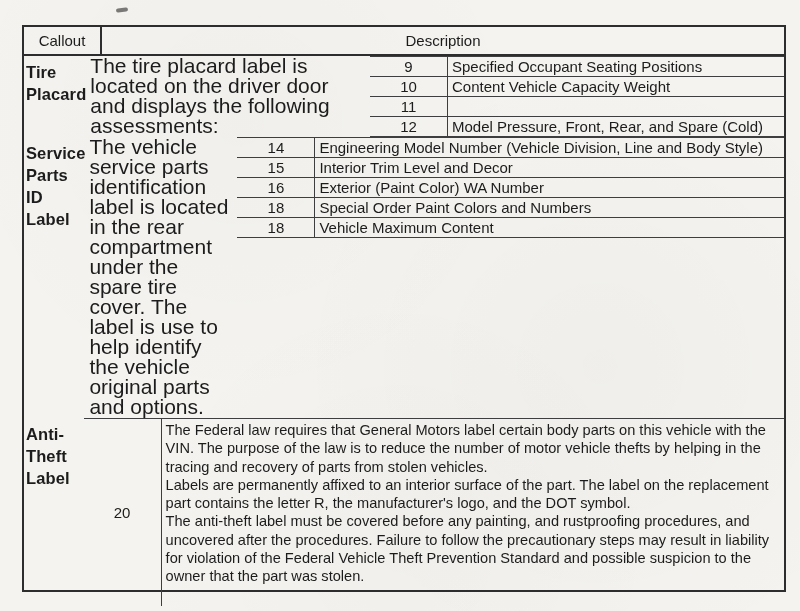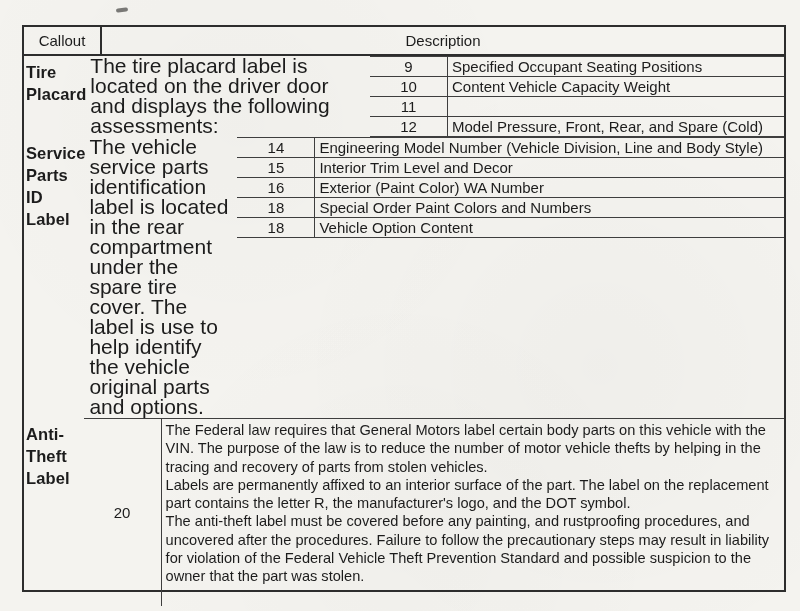--- a/index.html
+++ b/index.html
@@ -135,21 +135,21 @@
   </div>
 
 
   <div class="row">
     <div class="cell callout-cell">18</div>
     <div class="cell desc-cell">Special Order Paint Colors and Numbers</div>
   </div>
 
   <div class="row">
     <div class="cell callout-cell">18</div>
-    <div class="cell desc-cell">Vehicle Option Content</div>
+    <div class="cell desc-cell">Vehicle Maximum Content</div>
   </div>
 </div>
   </section>
 
   <section class="section">
     <h2 class="section-title">Anti-Theft Label</h2>
 
     <div class="rows">
   <div class="row tall">
     <div class="cell callout-cell">20</div>

